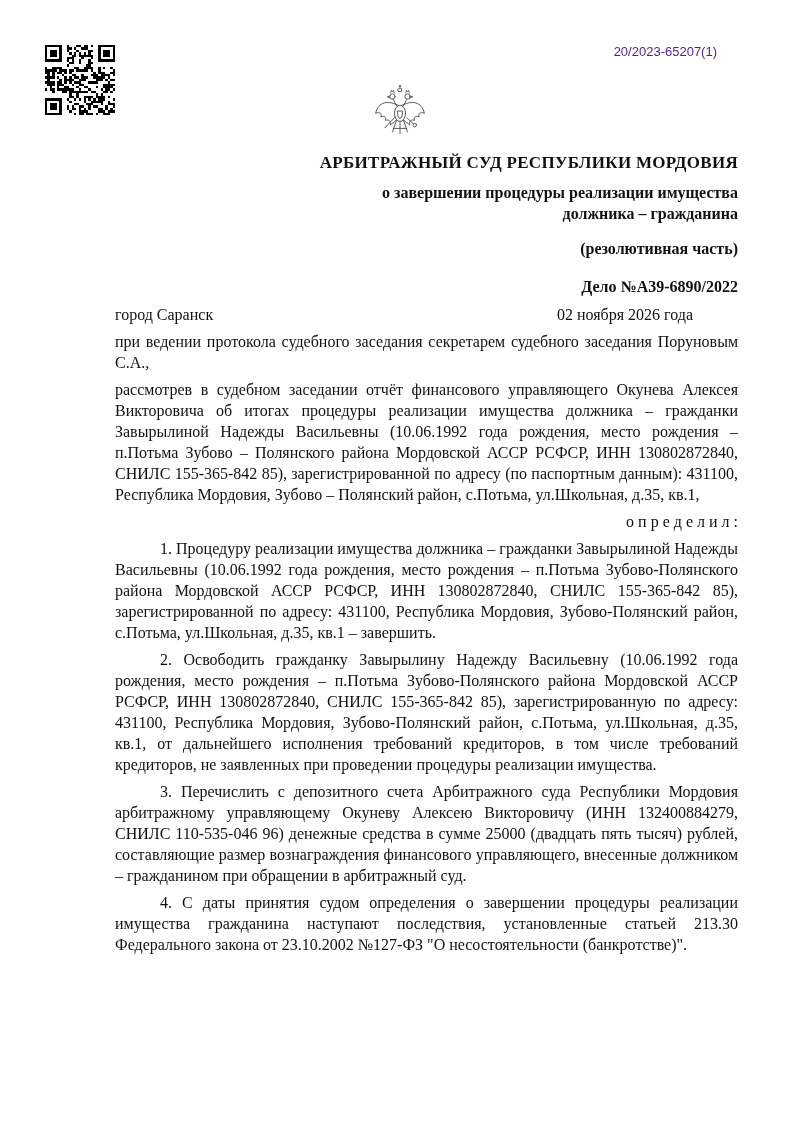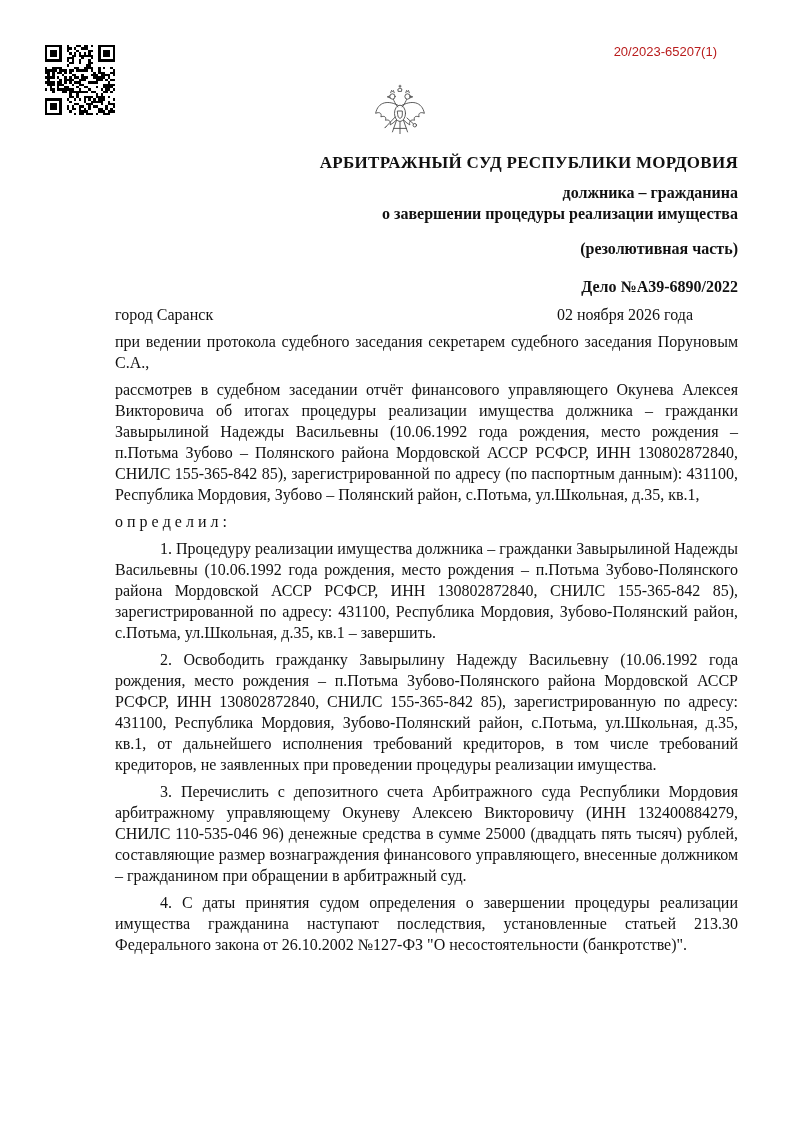--- a/index.html
+++ b/index.html
@@ -13,21 +13,21 @@
   }
   .page { position: relative; width: 800px; height: 1131px; background: #fff; }
 
   .qr {
     position: absolute; left: 45px; top: 45px;
     width: 70px; height: 70px;
   }
   .docnum {
     position: absolute; top: 44px; right: 83px;
     font-family: "Liberation Sans", sans-serif;
-    font-size: 13px; color: #b91c1c;
+    font-size: 13px; color: #4c1d95;
   }
   .emblem-wrap { text-align: center; padding-top: 80px; height: 142px; }
 
   .doc { margin: 0 62px 0 115px; font-size: 16px; line-height: 21px; }
 
   .center { text-align: right; }
   .b { font-weight: bold; }
 
   .court-name  { margin-top: 10px; font-size: 17px; letter-spacing: .3px; }
   .doc-type    { margin-top: 16px; font-size: 17px; letter-spacing: .3px; }
@@ -36,21 +36,21 @@
   .case-number { margin-top: 17px; }
 
   .cityrow {
     margin-top: 7px; margin-bottom: 6px;
     display: flex; justify-content: space-between; align-items: center;
   }
   .cityrow .date { margin-right: 45px; }
 
   p.body-p { margin: 0 0 6px 0; text-align: justify; }
   p.ind { text-indent: 45px; }
-  .determined { margin: 0 0 6px 0; text-align: left; }
+  .determined { margin: 0 0 6px 0; text-align: right; }
 </style>
 </head>
 <body>
 
 <div class="page">
 
   <svg class="qr" viewBox="0 0 29 29" shape-rendering="crispEdges" aria-hidden="true">
       <rect x="0" y="0" width="7" height="7" fill="#000"></rect>
       <rect x="1" y="1" width="5" height="5" fill="#fff"></rect>
       <rect x="2" y="2" width="3" height="3" fill="#000"></rect>
@@ -384,22 +384,22 @@
       </g>
     </svg>
   </div>
 
   <div class="doc">
 
     <div class="center b court-name">АРБИТРАЖНЫЙ СУД РЕСПУБЛИКИ МОРДОВИЯ</div>
 
 
     <div class="center b subtitle">
+      <div>о завершении процедуры реализации имущества</div>
       <div>должника – гражданина</div>
-      <div>о завершении процедуры реализации имущества</div>
     </div>
 
     <div class="center b resolution">(резолютивная часть)</div>
 
     <div class="center b case-number">Дело №А39-6890/2022</div>
 
     <div class="cityrow">
       <span class="city">город Саранск</span>
       <span class="date">02 ноября 2026 года</span>
     </div>
@@ -411,16 +411,16 @@
 
 
     <p class="determined">о п р е д е л и л :</p>
 
     <p class="body-p ind">1. Процедуру реализации имущества должника – гражданки Завырылиной Надежды Васильевны (10.06.1992 года рождения, место рождения – п.Потьма Зубово-Полянского района Мордовской АССР РСФСР, ИНН 130802872840, СНИЛС 155-365-842 85), зарегистрированной по адресу: 431100, Республика Мордовия, Зубово-Полянский район, с.Потьма, ул.Школьная, д.35, кв.1 – завершить.</p>
 
     <p class="body-p ind">2. Освободить гражданку Завырылину Надежду Васильевну (10.06.1992 года рождения, место рождения – п.Потьма Зубово-Полянского района Мордовской АССР РСФСР, ИНН 130802872840, СНИЛС 155-365-842 85), зарегистрированную по адресу: 431100, Республика Мордовия, Зубово-Полянский район, с.Потьма, ул.Школьная, д.35, кв.1, от дальнейшего исполнения требований кредиторов, в том числе требований кредиторов, не заявленных при проведении процедуры реализации имущества.</p>
 
     <p class="body-p ind">3. Перечислить с депозитного счета Арбитражного суда Республики Мордовия арбитражному управляющему Окуневу Алексею Викторовичу (ИНН 132400884279, СНИЛС 110-535-046 96) денежные средства в сумме 25000 (двадцать пять тысяч) рублей, составляющие размер вознаграждения финансового управляющего, внесенные должником – гражданином при обращении в арбитражный суд.</p>
 
-    <p class="body-p ind">4. С даты принятия судом определения о завершении процедуры реализации имущества гражданина наступают последствия, установленные статьей 213.30 Федерального закона от 26.10.2002 №127-ФЗ "О несостоятельности (банкротстве)".</p>
+    <p class="body-p ind">4. С даты принятия судом определения о завершении процедуры реализации имущества гражданина наступают последствия, установленные статьей 213.30 Федерального закона от 23.10.2002 №127-ФЗ "О несостоятельности (банкротстве)".</p>
 
   </div>
 </div>
 
 </body></html>

